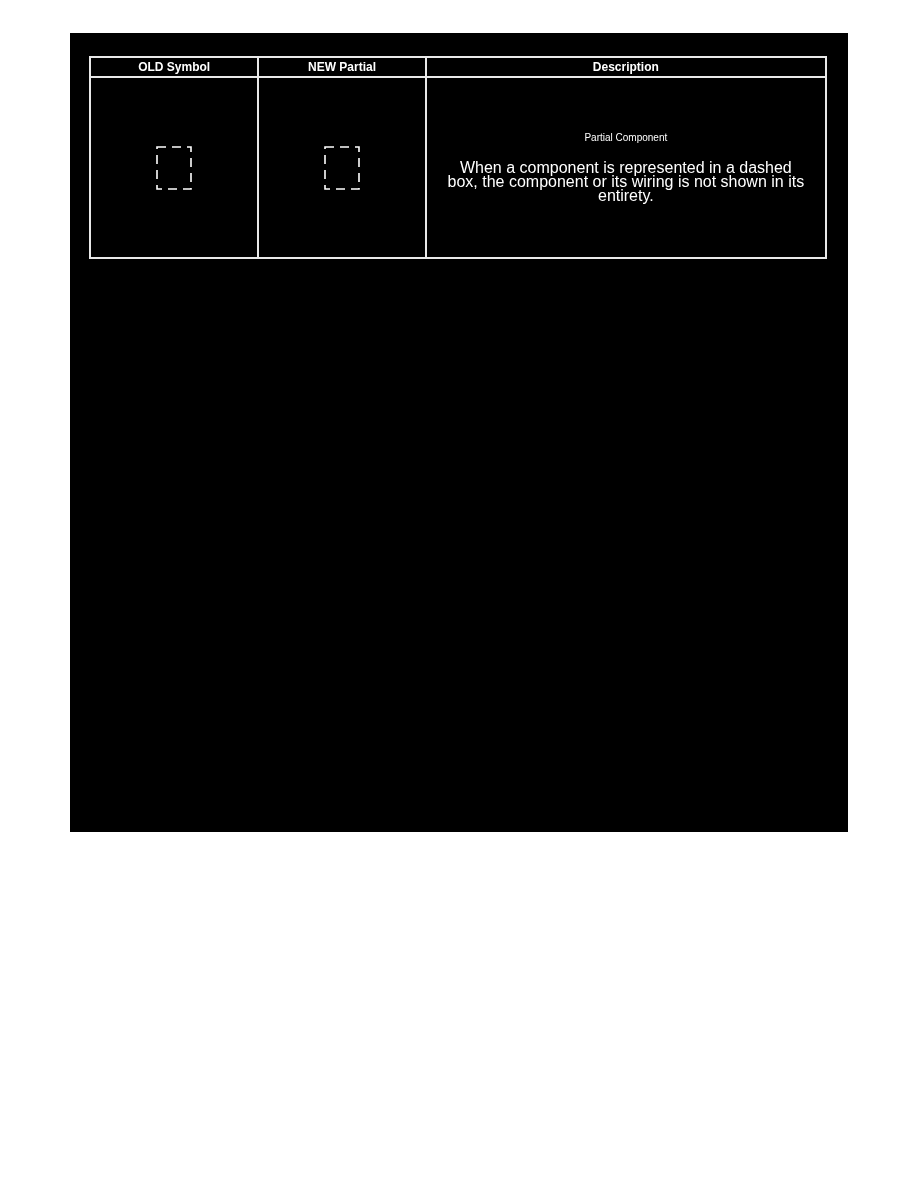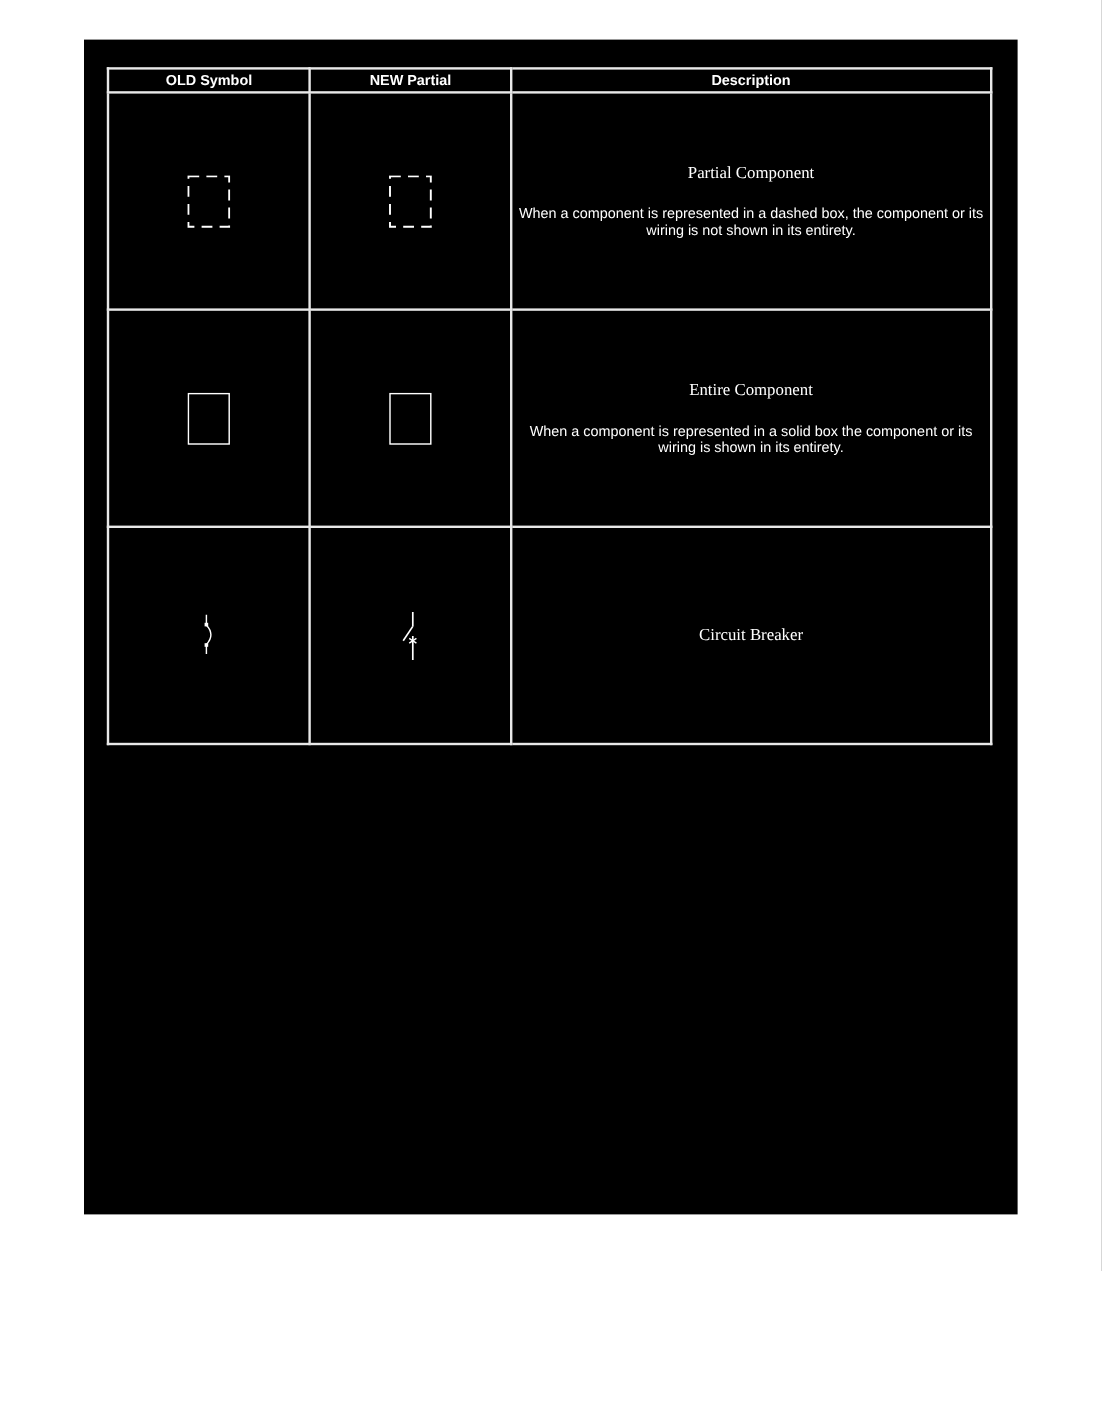--- a/index.html
+++ b/index.html
@@ -1,24 +1,24 @@
 <!DOCTYPE html>
 <html><head>
 <meta charset="utf-8">
 <style>
   html,body{margin:0;padding:0;background:#ffffff;}
   body{width:918px;height:1188px;position:relative;overflow:hidden;font-family:"Liberation Sans",sans-serif;}
-  .panel{position:absolute;left:70px;top:33px;width:778px;height:979px;background:#000;}
+  .panel{position:absolute;left:70px;top:33px;width:778px;height:799px;background:#000;}
   table.sym{position:absolute;left:19px;top:23px;width:738px;border-collapse:collapse;table-layout:fixed;}
   table.sym td, table.sym th{border:2px solid #e8e8e8;padding:0;color:#fff;text-align:center;vertical-align:middle;}
   table.sym th{height:18px;font-size:12px;font-weight:bold;}
   table.sym td{height:179px;}
   .c1{width:167px;} .c2{width:166px;} .c3{width:397px;}
-  .desc-title{font-size:14px;display:block;font-family:Liberation Serif, serif;}
-  .desc-body{font-size:12px;display:block;margin-top:18px;line-height:14px;padding:0 2px;}
+  .desc-title{font-size:10px;display:block;}
+  .desc-body{font-size:16px;display:block;margin-top:18px;line-height:14px;padding:0 16px;}
   svg{display:block;margin:0 auto;}
 </style>
 </head>
 <body>
 
 <div class="panel">
   <table class="sym">
     <colgroup>
         <col class="c1">
         <col class="c2">
@@ -41,57 +41,18 @@
         <svg width="36" height="44" viewBox="0 0 36 44">
           <rect x="1" y="1" width="34" height="42" fill="none" stroke="#fff" stroke-width="1.6" stroke-dasharray="9,6"></rect>
         </svg>
       </td>
       <td>
         <span class="desc-title">Partial Component</span>
         <span class="desc-body">When a component is represented in a dashed box, the component or its wiring is not shown in its entirety.</span>
       </td>
     </tr>
 
-    <tr>
-      <td>
-        <svg width="36" height="44" viewBox="0 0 36 44">
-          <rect x="1" y="1" width="34" height="42" fill="none" stroke="#fff" stroke-width="1.2"></rect>
-        </svg>
-      </td>
-      <td>
-        <svg width="36" height="44" viewBox="0 0 36 44">
-          <rect x="1" y="1" width="34" height="42" fill="none" stroke="#fff" stroke-width="1.2"></rect>
-        </svg>
-      </td>
-      <td>
-        <span class="desc-title">Entire Component</span>
-        <span class="desc-body">When a component is represented in a solid box the component or its wiring is shown in its entirety.</span>
-      </td>
-    </tr>
 
 
-    <tr>
-      <td>
-        <svg width="16" height="36" viewBox="0 0 16 36">
-          <line x1="6" y1="0" x2="6" y2="8" stroke="#fff" stroke-width="1.2"></line>
-          <rect x="4.5" y="7" width="3" height="3" fill="#fff"></rect>
-          <path d="M6 9 C11 14,11 20,6 25" fill="none" stroke="#fff" stroke-width="1.2"></path>
-          <rect x="4.5" y="24" width="3" height="3" fill="#fff"></rect>
-          <line x1="6" y1="26" x2="6" y2="33" stroke="#fff" stroke-width="1.2"></line>
-        </svg>
-      </td>
-      <td>
-        <svg width="20" height="44" viewBox="0 0 20 44">
-          <line x1="12" y1="2" x2="12" y2="14" stroke="#fff" stroke-width="1.4"></line>
-          <line x1="12" y1="14" x2="4" y2="26" stroke="#fff" stroke-width="1.4"></line>
-          <line x1="12" y1="22" x2="12" y2="42" stroke="#fff" stroke-width="1.4"></line>
-          <line x1="9" y1="24" x2="15" y2="28" stroke="#fff" stroke-width="1.2"></line>
-          <line x1="15" y1="24" x2="9" y2="28" stroke="#fff" stroke-width="1.2"></line>
-        </svg>
-      </td>
-      <td>
-        <span class="desc-title">Circuit Breaker</span>
-      </td>
-    </tr>
 
   </tbody>
     </table>
 </div>
 
 </body></html>

